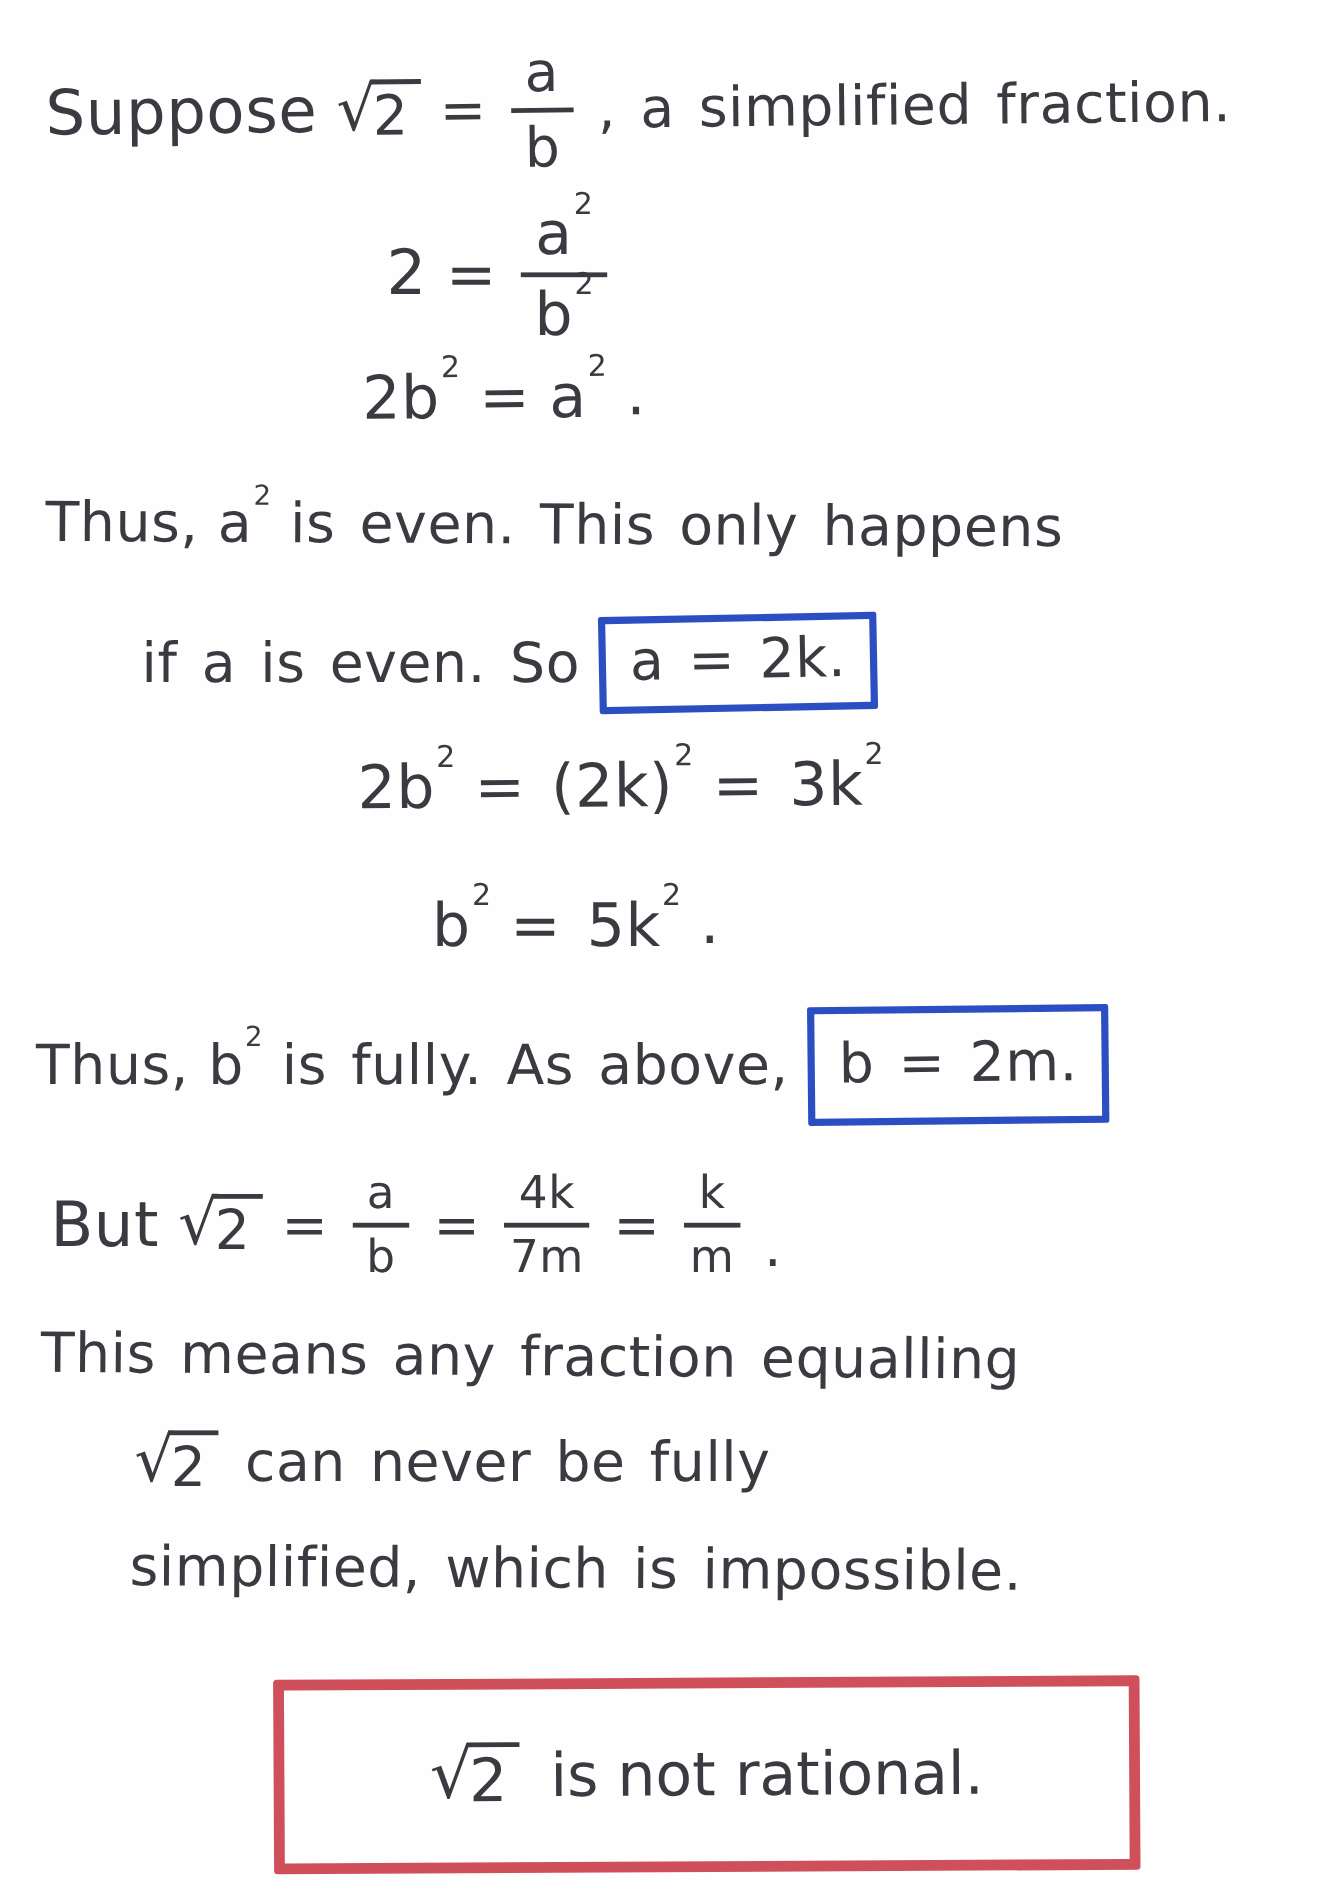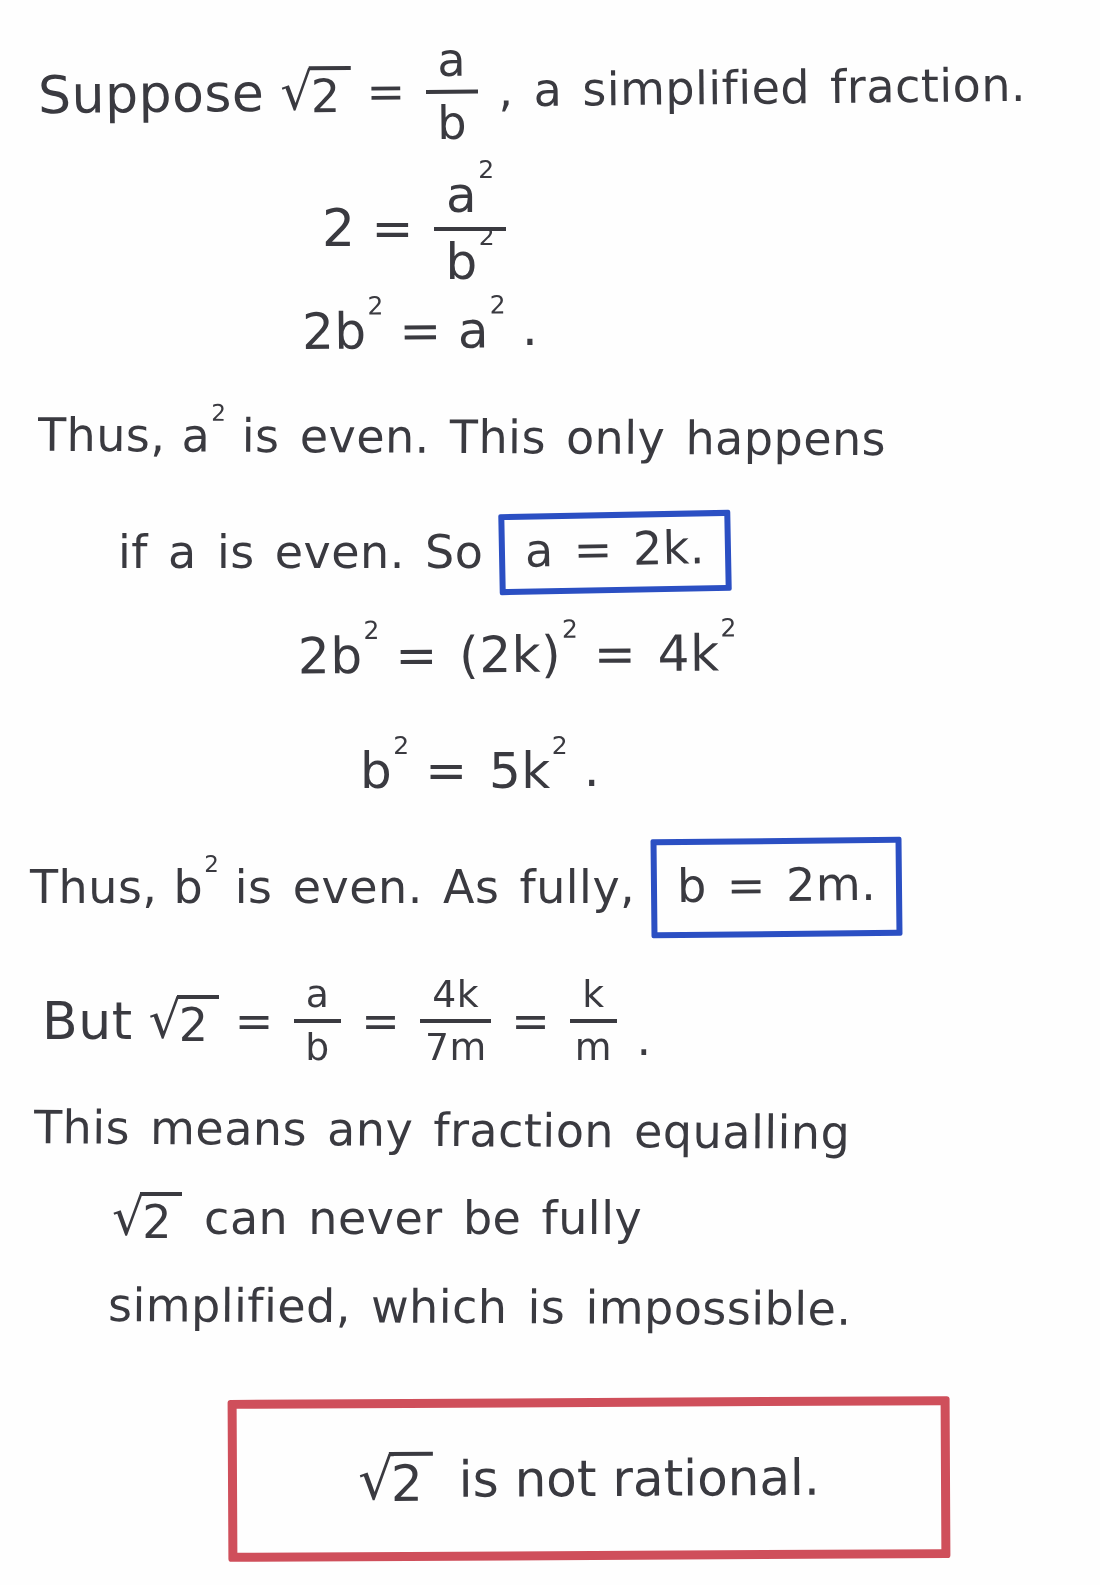--- a/index.html
+++ b/index.html
@@ -132,33 +132,33 @@
   <div class="line" style="left:118px; top:512px;text-align:right;">
     <span class="w">if a is even. So</span>
     <span class="bluebox">
       <span class="w">a = 2k.</span>
     </span>
   </div>
 
   <div class="line" style="left:298px; top:628px; font-size:50px; transform:rotate(-0.4deg);">
     <span class="w"><span>2b</span><sup>2</sup></span>
     <span class="w"><span>= (2k)</span><sup>2</sup></span>
-    <span class="w"><span>= 4k</span><sup>2</sup></span>
+    <span class="w"><span>= 3k</span><sup>2</sup></span>
   </div>
 
   <div class="line" style="left:360px; top:742px; font-size:50px;">
     <span class="w"><span>b</span><sup>2</sup></span>
     <span class="w"><span>= 5k</span><sup>2</sup></span>
     <span class="w period-low">.</span>
   </div>
 
   <div class="line" style="left:30px; top:838px;">
     <span class="w">Thus,</span>
     <span class="w"><span>b</span><sup>2</sup></span>
-    <span class="w">is even. As fully,</span>
+    <span class="w">is fully. As above,</span>
     <span class="bluebox tall">
       <span class="w">b = 2m.</span>
     </span>
   </div>
 
   <div class="line" style="left:42px; top:974px;">
     <span class="w big">But</span>
     <span class="sqrt">
         <span class="rsym">√</span>
         <span class="radicand">2</span>

